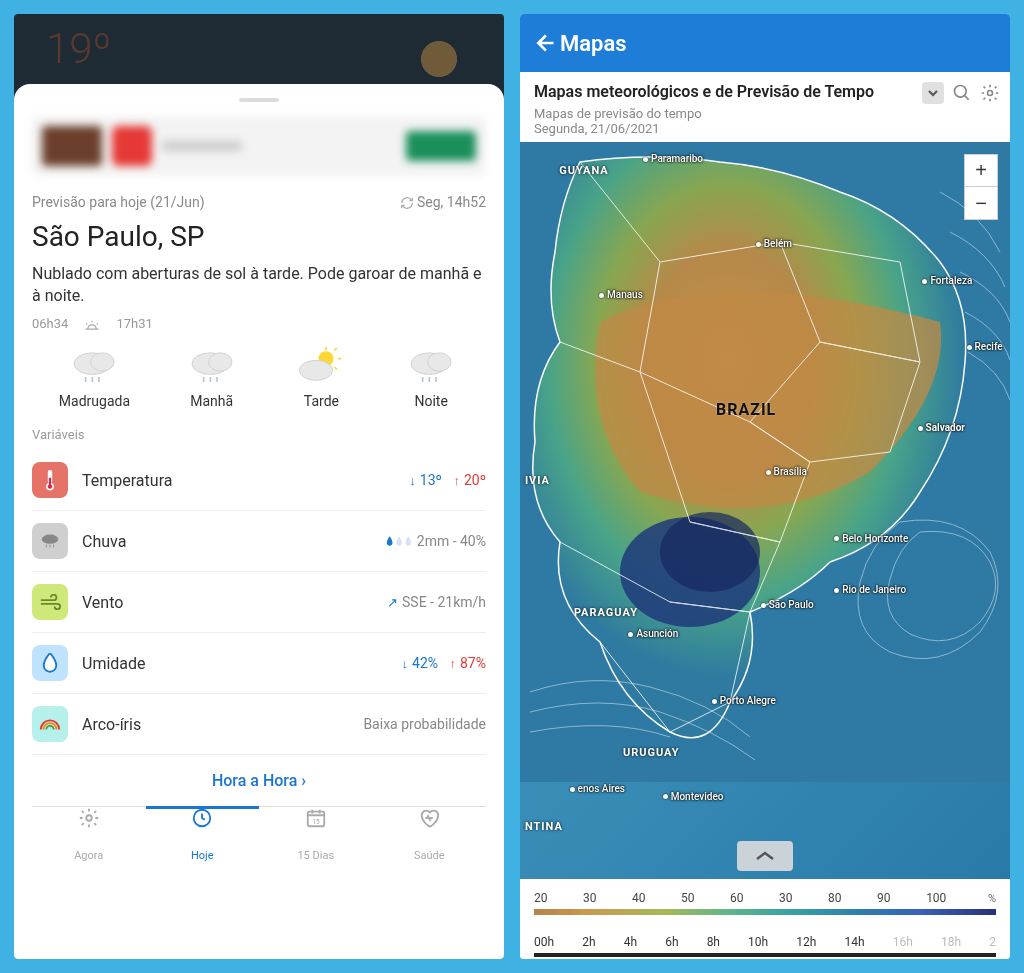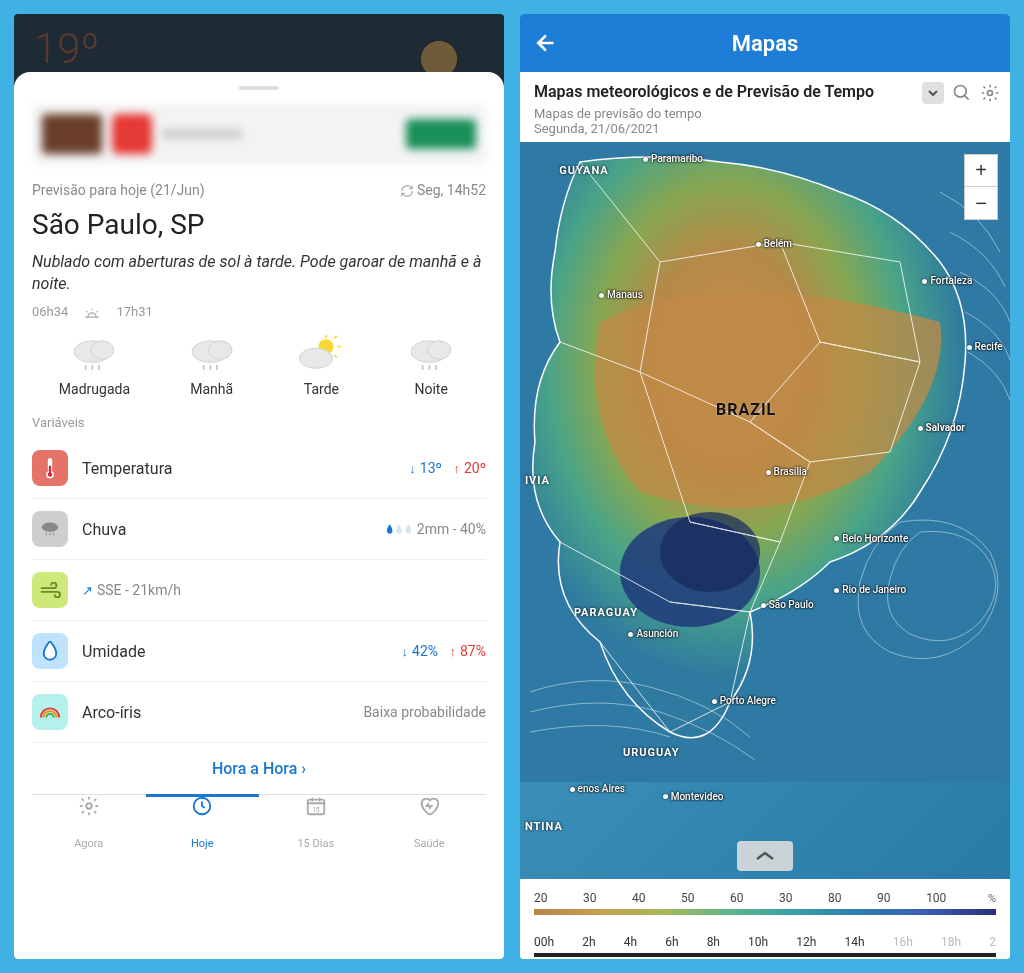--- a/index.html
+++ b/index.html
@@ -19,26 +19,27 @@
     overflow: hidden;
     display: flex;
     flex-direction: column;
     position: relative;
   }
   
   .phone-left {
     background: #1e2a34;
   }
   .left-top {
-    height: 58px;
+    height: 70px;
     color: #5a3a2e;
     font-size: 42px;
     font-weight: 300;
     padding: 10px 20px;
     position: relative;
+    margin-left: 12px;
   }
   .left-top .sun-peek {
     position: absolute; right: 40px; top: 20px; width: 50px; height: 50px;
     background: radial-gradient(circle at 50% 50%, #a57a3d 0 50%, transparent 52%);
     opacity: .6;
   }
   .sheet {
     background: #fff;
     border-radius: 16px 16px 0 0;
     flex: 1;
@@ -60,21 +61,21 @@
   .adbox1{width:60px;height:40px;background:#6b3f2b;border-radius:4px;}
   .adbox2{width:40px;height:40px;background:#e53935;border-radius:6px;}
   .adbox3{width:80px;height:10px;background:#ccc;border-radius:3px;}
   .adbox4{width:70px;height:30px;background:#1a8f5a;border-radius:4px;margin-left:auto;}
   .forecast-header{
     display:flex; justify-content:space-between; align-items:center;
     color:#8a8a8a; font-size:14px; margin:8px 0 10px;
   }
   .refresh-icon{width:14px;height:14px;display:inline-block;vertical-align:middle;}
   .city{font-size:28px; font-weight:400; color:#222; margin-bottom:10px;}
-  .desc{font-size:16px; color:#333; line-height:1.35; margin-bottom:10px;font-style:italic;}
+  .desc{font-size:16px; color:#333; line-height:1.35; margin-bottom:10px;}
   .sun-times{display:flex;align-items:center;gap:14px;color:#9a9a9a;font-size:13px;margin-bottom:16px;}
   .periods{display:flex; justify-content:space-around; margin-bottom:18px;}
   .period{display:flex;flex-direction:column;align-items:center;gap:6px;font-size:14px;color:#333;}
   .cloud-rain{width:56px;height:40px;position:relative;}
   .cloud-rain svg{width:100%;height:100%;}
   .section-label{color:#9a9a9a;font-size:13px;margin-bottom:8px;}
   .var-row{
     display:flex;align-items:center;gap:14px;
     padding:12px 0;border-bottom:1px solid #eee;
   }
@@ -92,21 +93,21 @@
   .nav-item{flex:1;display:flex;flex-direction:column;align-items:center;justify-content:center;gap:20px;color:#aaa;font-size:11px;position:relative;}
   .nav-item.active{color:#1976d2;}
   .nav-item.active::before{content:"";position:absolute;top:-1px;left:0;right:0;height:3px;background:#1976d2;}
   .nav-icon{width:22px;height:22px;}
 
   
   .map-header{
     background:#1e7dd6;color:#fff;height:58px;display:flex;align-items:center;padding:0 14px;font-size:22px;font-weight:600;
   }
   .map-header .back{width:26px;height:26px;}
-  .map-header .title{flex:1;text-align:center;}
+  .map-header .title{flex:1;text-align:left;}
   .subheader{background:#fff;padding:10px 14px 6px;position:relative;}
   .subheader h2{font-size:16px;font-weight:600;color:#222;line-height:1.25;padding-right:80px;}
   .subheader .sub1{font-size:13px;color:#888;margin-top:4px;}
   .subheader .sub2{font-size:13px;color:#888;}
   .sub-tools{position:absolute;right:10px;top:10px;display:flex;align-items:center;gap:8px;}
   .chev-box{width:22px;height:22px;background:#e0e0e0;border-radius:4px;display:flex;align-items:center;justify-content:center;}
   .tool-icon{width:20px;height:20px;color:#888;}
   .map-area{flex:1;position:relative;background:linear-gradient(135deg,#2a7aa8,#3a8fb8,#2a7aa8);overflow:hidden;}
   .brazil{position:absolute;inset:0;}
   .zoom{position:absolute;top:12px;right:12px;display:flex;flex-direction:column;border:1px solid #ccc;}
@@ -252,20 +253,21 @@
         <span>2mm - 40%</span>
       </div>
     </div>
 
     <div class="var-row">
       <div class="var-icon" style="background:#cfe87a">
         <svg width="22" height="16" viewBox="0 0 24 16" stroke="#6a8a2a" stroke-width="2" fill="none">
             <path d="M2 6h14a3 3 0 10-3-3M2 10h18a3 3 0 11-3 3"></path>
           </svg>
       </div>
+      <div class="var-name">Vento</div>
       <div class="var-val">
         <span class="blue arrow">↗</span>
         <span>SSE - 21km/h</span>
       </div>
     </div>
 
     <div class="var-row">
       <div class="var-icon" style="background:#bfe3ff">
         <svg width="16" height="20" viewBox="0 0 12 16">
             <path d="M6 0C6 0 1 6 1 10a5 5 0 0010 0c0-4-5-10-5-10z" fill="#fff" stroke="#1976d2" stroke-width="1.5"></path>

